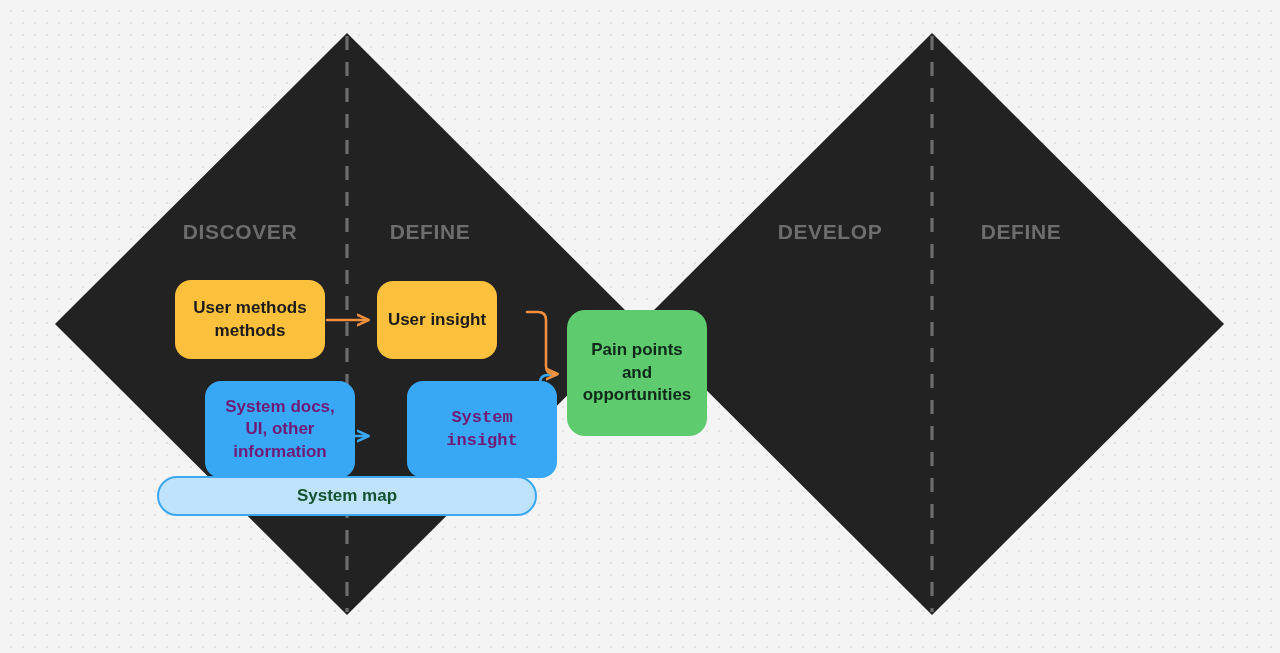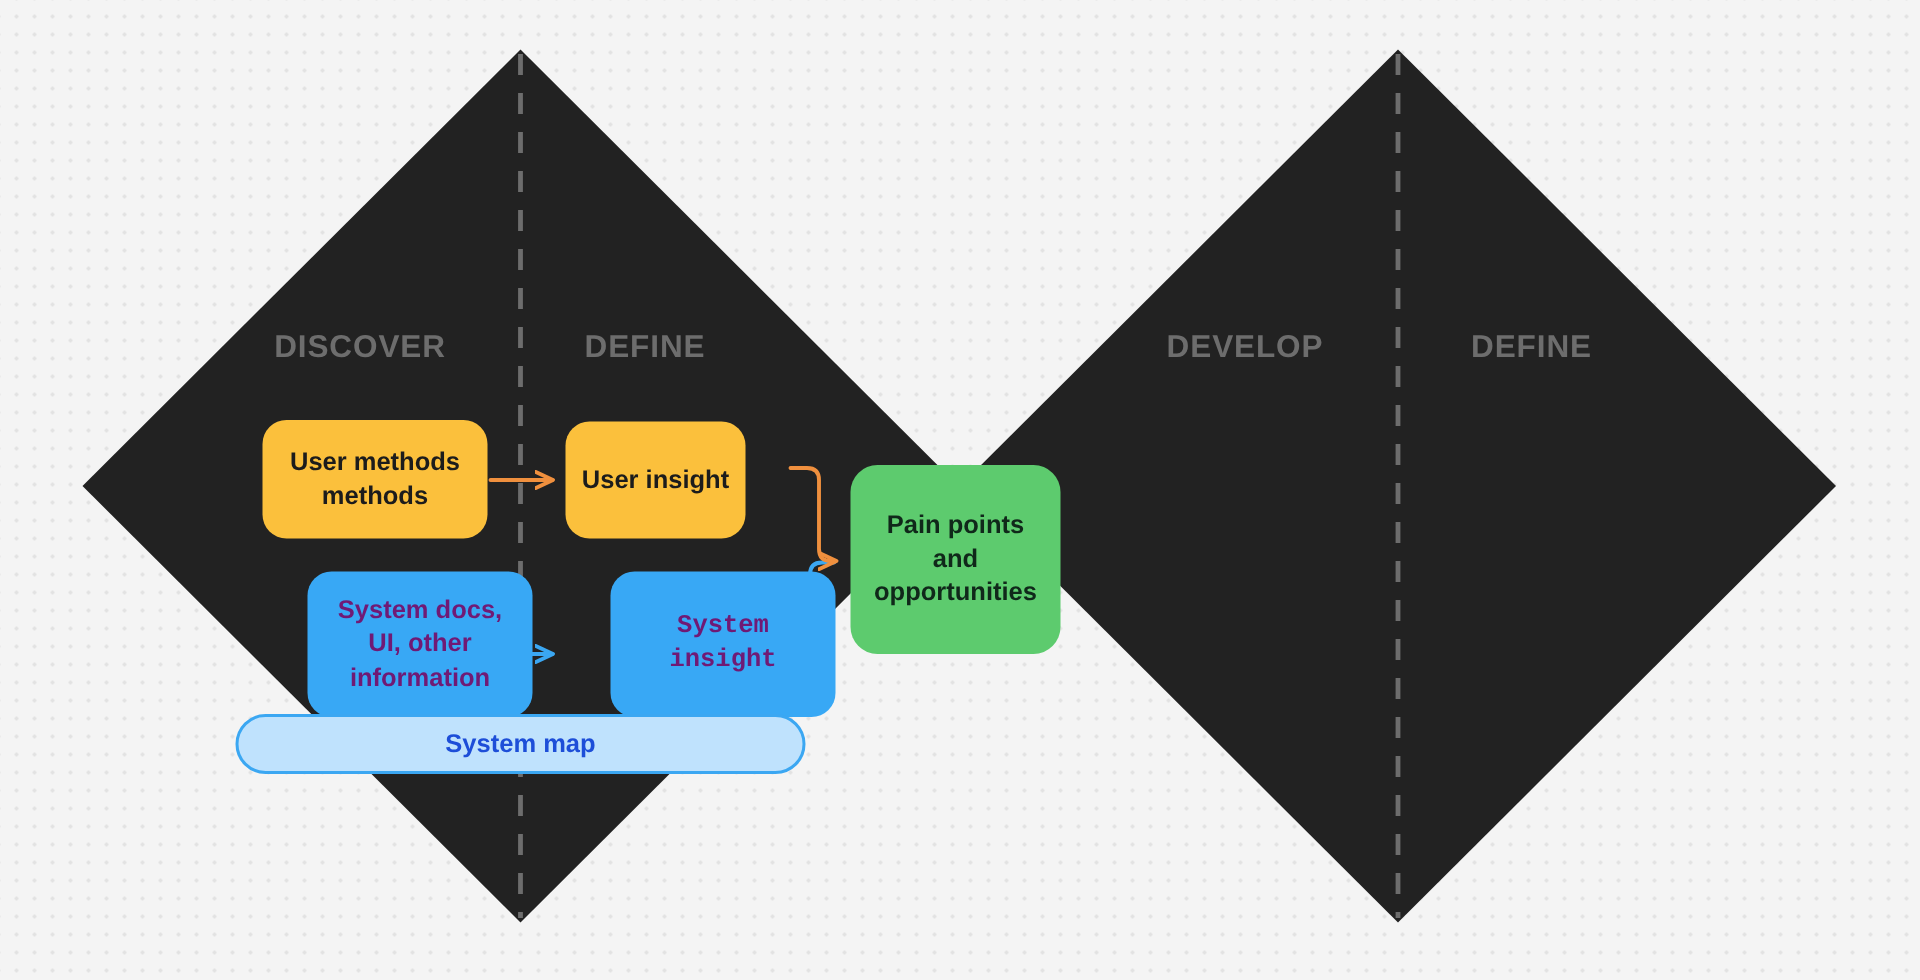--- a/index.html
+++ b/index.html
@@ -59,21 +59,21 @@
     border-radius: 16px;
     margin-left: 30px;
   }
   .node-green {
     background: #5dcb6e;
     color: #10281a;
     border-radius: 18px;
   }
   .node-pill {
     background: #bfe2fd;
-    color: #1d4ed8;
+    color: #14532d;
     border: 2px solid #3ba7f2;
     border-radius: 22px;
   }
 </style>
 </head>
 <body>
 
 <div id="canvas">
 
   <svg id="diagram-svg" viewBox="0 0 1280 653" xmlns="http://www.w3.org/2000/svg">

